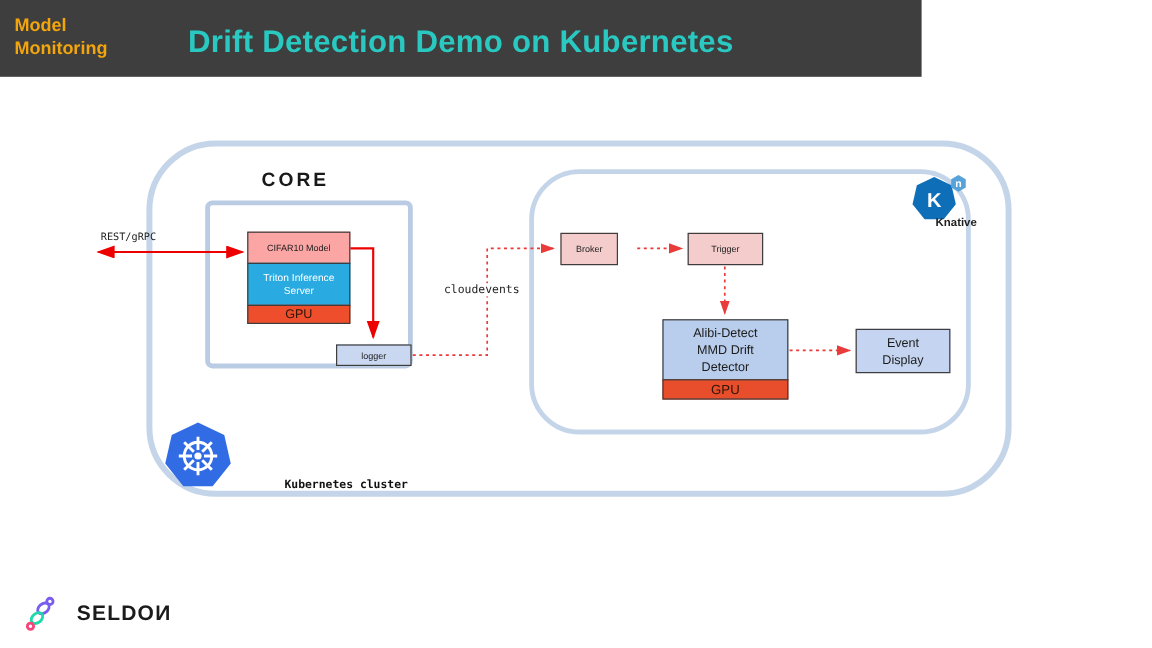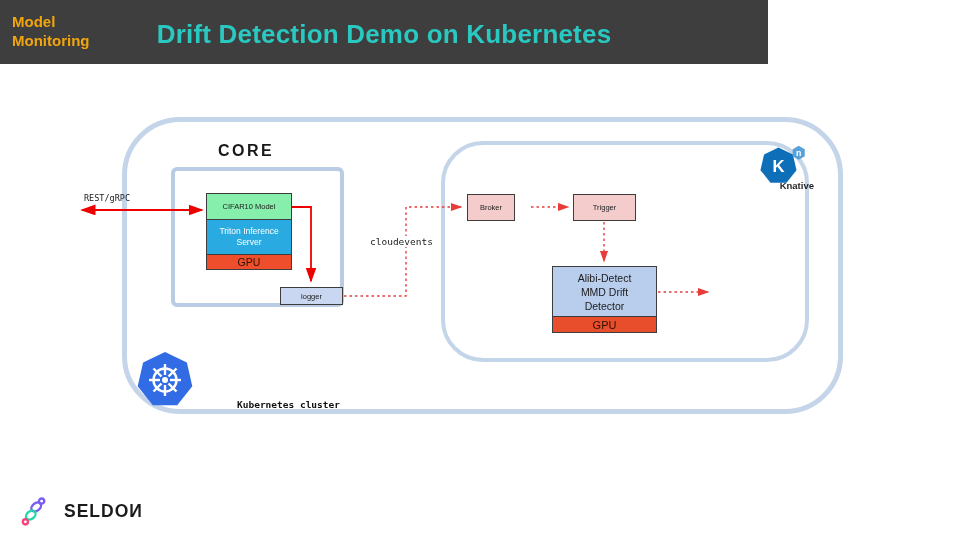--- a/index.html
+++ b/index.html
@@ -43,21 +43,21 @@
     display: flex; align-items: center; gap: 5px; flex-direction: column;
   }
   .core-brand-text {
     color: #191919; font-size: 16px; font-weight: bold; letter-spacing: 2.5px;
   }
   .box {
     position: absolute; display: flex; align-items: center; justify-content: center;
     text-align: center; border: 1px solid #3d3d3d; color: #1c1c1c; z-index: 2;
   }
   .prelines { white-space: pre-line; }
-  .cifar-box   { left: 206px; top: 193px; width: 86px; height: 27px; background: #86efac; font-size: 7.5px; }
+  .cifar-box   { left: 206px; top: 193px; width: 86px; height: 27px; background: #fca5a5; font-size: 7.5px; }
   .triton-box  { left: 206px; top: 219px; width: 86px; height: 36px; background: #29ABE2; color: #ffffff; font-size: 8.5px; line-height: 11px; }
   .gpu-bar     { left: 206px; top: 254px; width: 86px; height: 16px; background: #EE4E2C; font-size: 10.5px; color: #2d1405; }
   .logger-box  { left: 280px; top: 287px; width: 63px; height: 18px; background: #C9D7F0; font-size: 7.5px; }
 
   .knative-panel {
     position: absolute; left: 441px; top: 141px; width: 368px; height: 221px;
     border: 4px solid #C5D5E9; border-radius: 42px; background: #fff;
   }
   .broker-box  { left: 467px; top: 194px; width: 48px; height: 27px; background: #F4CCCC; font-size: 7.5px; }
   .trigger-box { left: 573px; top: 194px; width: 63px; height: 27px; background: #F4CCCC; font-size: 7.5px; }
@@ -141,20 +141,22 @@
   <div class="box gpu-bar">GPU</div>
   <div class="box logger-box">logger</div>
 
   <div class="knative-panel"></div>
   <div class="box broker-box">Broker</div>
   <div class="box trigger-box">Trigger</div>
   <div class="box alibi-box prelines">Alibi-Detect
 MMD Drift
 Detector</div>
   <div class="box alibi-gpu">GPU</div>
+  <div class="box event-box prelines">Event
+Display</div>
 
   <svg class="knative-logo" width="50" height="44" viewBox="0 0 56 50">
     <polygon points="24,4 40.4,11.9 44.5,29.7 33.1,43.9 14.9,43.9 3.5,29.7 7.6,11.9" fill="#0E6EB8"></polygon>
     <text x="24" y="32" text-anchor="middle" font-family="Liberation Sans, sans-serif" font-size="19" font-weight="bold" fill="#ffffff">K</text>
     <polygon points="47,2 40.1,6 40.1,14 47,18 53.9,14 53.9,6" fill="#57A3D9"></polygon>
     <text x="47" y="13.6" text-anchor="middle" font-family="Liberation Sans, sans-serif" font-size="10" font-weight="bold" fill="#ffffff">n</text>
   </svg>
   <div class="knative-brand">Knative</div>
 
   <svg class="k8s-logo" width="60" height="58" viewBox="0 0 60 58">

